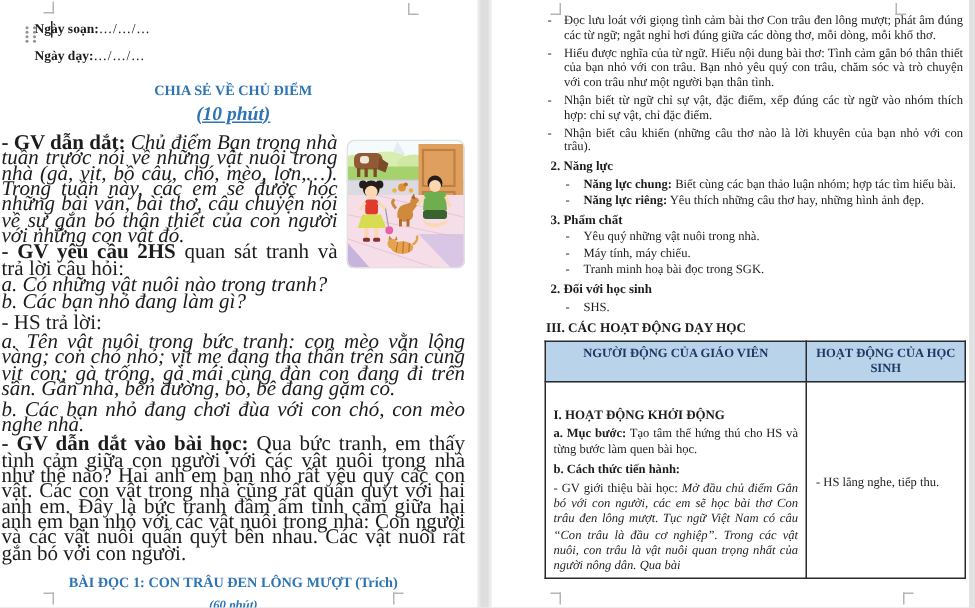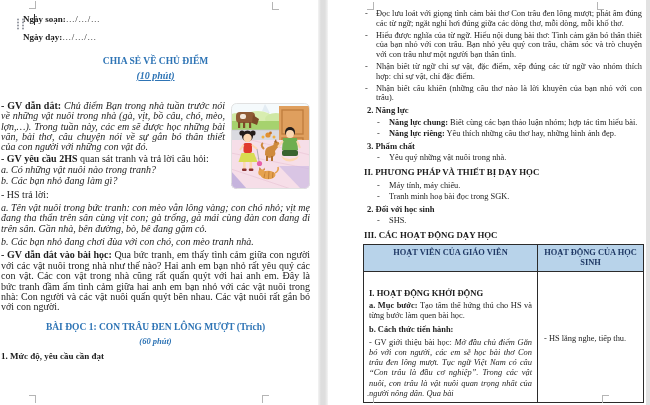--- a/index.html
+++ b/index.html
@@ -31,23 +31,23 @@
   
   #drag-handle { position:absolute; left:16px; top:16px; }
   #text-caret { position:absolute; left:34px; top:14px; width:1px; height:11px; background:#2b2b2b; }
 
   .p1-inner { padding:14px 8px 0 1px; }
   .date-line { margin-left:22px; font-size:9px; margin-bottom:8px; }
   .date-line .dots { font-weight:normal; letter-spacing:.5px; }
 
   .lesson-title { text-align:center; margin-top:13px; color:#2E74B5; font-weight:bold;
     font-size:9.5px; line-height:13.5px; }
-  .lesson-title .dur { font-size:10px;text-decoration:underline; }
-
-  .p1-body { margin-top:19px; font-size:10px; line-height:10.35px; text-align:justify; }
+  .lesson-title .dur { font-size:13px;text-decoration:underline; }
+
+  .p1-body { margin-top:9px; font-size:14px; line-height:10.35px; text-align:justify; }
   .p1-body p { margin-bottom:1px; }
   .figure-wrap { float:right; width:79px; height:86px; margin:2px 0 4px 6px; }
   .figure-wrap svg { display:block; border-radius:5px; }
   .mt3 { margin-top:3px; }
 
   .reading-title { clear:both; text-align:center; color:#2E74B5; font-weight:bold;
     font-size:9.5px; line-height:14px; margin-top:7px; }
   .reading-title .dur { font-size:8.5px; }
   .h-black { font-size:9px; font-weight:bold; margin-top:4px; }
 
@@ -196,21 +196,21 @@
           <rect x="0.5" y="0.5" width="78" height="85" rx="5" fill="none" stroke="#e1e1e1"></rect>
         </svg>
       </div>
 
       <p><span class="b">- GV dẫn dắt:</span> <span class="i">Chủ điểm Bạn trong nhà tuần trước nói về những vật nuôi trong nhà (gà, vịt, bồ câu, chó, mèo, lợn,…). Trong tuần này, các em sẽ được học những bài văn, bài thơ, câu chuyện nói về sự gắn bó thân thiết của con người với những con vật đó.</span></p>
       <p><span class="b">- GV yêu cầu 2HS</span> <span>quan sát tranh và trả lời câu hỏi:</span></p>
       <p class="i">a. Có những vật nuôi nào trong tranh?</p>
       <p class="i">b. Các bạn nhỏ đang làm gì?</p>
       <p class="mt3">- HS trả lời:</p>
       <p class="i mt3">a. Tên vật nuôi trong bức tranh: con mèo vằn lông vàng; con chó nhỏ; vịt mẹ đang tha thẩn trên sân cùng vịt con; gà trống, gà mái cùng đàn con đang đi trên sân. Gần nhà, bên đường, bò, bê đang gặm cỏ.</p>
-      <p class="i mt3">b. Các bạn nhỏ đang chơi đùa với con chó, con mèo tranh nhà.</p>
+      <p class="i mt3">b. Các bạn nhỏ đang chơi đùa với con chó, con mèo nghe nhà.</p>
       <p class="mt3"><span class="b">- GV dẫn dắt vào bài học:</span> <span>Qua bức tranh, em thấy tình cảm giữa con người với các vật nuôi trong nhà như thế nào? Hai anh em bạn nhỏ rất yêu quý các con vật. Các con vật trong nhà cũng rất quấn quýt với hai anh em. Đây là bức tranh đầm ấm tình cảm giữa hai anh em bạn nhỏ với các vật nuôi trong nhà: Con người và các vật nuôi quấn quýt bên nhau. Các vật nuôi rất gắn bó với con người.</span></p>
     </div>
 
     <div class="reading-title">
       <div>BÀI ĐỌC 1: CON TRÂU ĐEN LÔNG MƯỢT (Trích)</div>
       <div class="dur i">(60 phút)</div>
     </div>
     <div class="h-black" style="margin-top:3px;">1. Mức độ, yêu cầu cần đạt</div>
   </div>
 </div>
@@ -230,32 +230,31 @@
     <div class="bullet"><span class="dash">-</span><span>Nhận biết từ ngữ chỉ sự vật, đặc điểm, xếp đúng các từ ngữ vào nhóm thích hợp: chỉ sự vật, chỉ đặc điểm.</span></div>
     <div class="bullet"><span class="dash">-</span><span>Nhận biết câu khiến (những câu thơ nào là lời khuyên của bạn nhỏ với con trâu).</span></div>
 
     <div class="h2-num">2. Năng lực</div>
     <div class="sub-bullet"><span class="dash">-</span><span class="b">Năng lực chung:</span> <span>Biết cùng các bạn thảo luận nhóm; hợp tác tìm hiểu bài.</span></div>
     <div class="sub-bullet"><span class="dash">-</span><span class="b">Năng lực riêng:</span> <span>Yêu thích những câu thơ hay, những hình ảnh đẹp.</span></div>
 
     <div class="h2-num">3. Phẩm chất</div>
     <div class="sub-bullet"><span class="dash">-</span><span>Yêu quý những vật nuôi trong nhà.</span></div>
 
-    <div class="h2-roman">II. PHƯƠNG PHÁP VÀ THIẾT BỊ DẠY HỌC</div>
     <div class="sub-bullet"><span class="dash">-</span><span>Máy tính, máy chiếu.</span></div>
     <div class="sub-bullet"><span class="dash">-</span><span>Tranh minh hoạ bài đọc trong SGK.</span></div>
     <div class="h2-num">2. Đối với học sinh</div>
     <div class="sub-bullet" style="margin-top:2px;"><span class="dash">-</span><span>SHS.</span></div>
 
     <div class="h2-roman">III. CÁC HOẠT ĐỘNG DẠY HỌC</div>
 
     <table class="activities">
       <tbody>
           <tr>
-        <th class="col-teacher">HOẠT VIÊN CỦA GIÁO VIÊN</th>
+        <th class="col-teacher">NGƯỜI ĐỘNG CỦA GIÁO VIÊN</th>
         <th>HOẠT ĐỘNG CỦA HỌC SINH</th>
       </tr>
       <tr>
         <td class="cell-teacher">
           <div class="cell-title">I. HOẠT ĐỘNG KHỞI ĐỘNG</div>
           <div class="cell-para"><span class="b">a. Mục bước:</span> <span>Tạo tâm thế hứng thú cho HS và từng bước làm quen bài học.</span></div>
           <div class="cell-para b">b. Cách thức tiến hành:</div>
           <div class="cell-para"><span>- GV giới thiệu bài học:</span> <span class="i">Mở đầu chủ điểm Gắn bó với con người, các em sẽ học bài thơ Con trâu đen lông mượt. Tục ngữ Việt Nam có câu “Con trâu là đầu cơ nghiệp”. Trong các vật nuôi, con trâu là vật nuôi quan trọng nhất của người nông dân. Qua bài</span></div>
         </td>
         <td class="cell-student">

